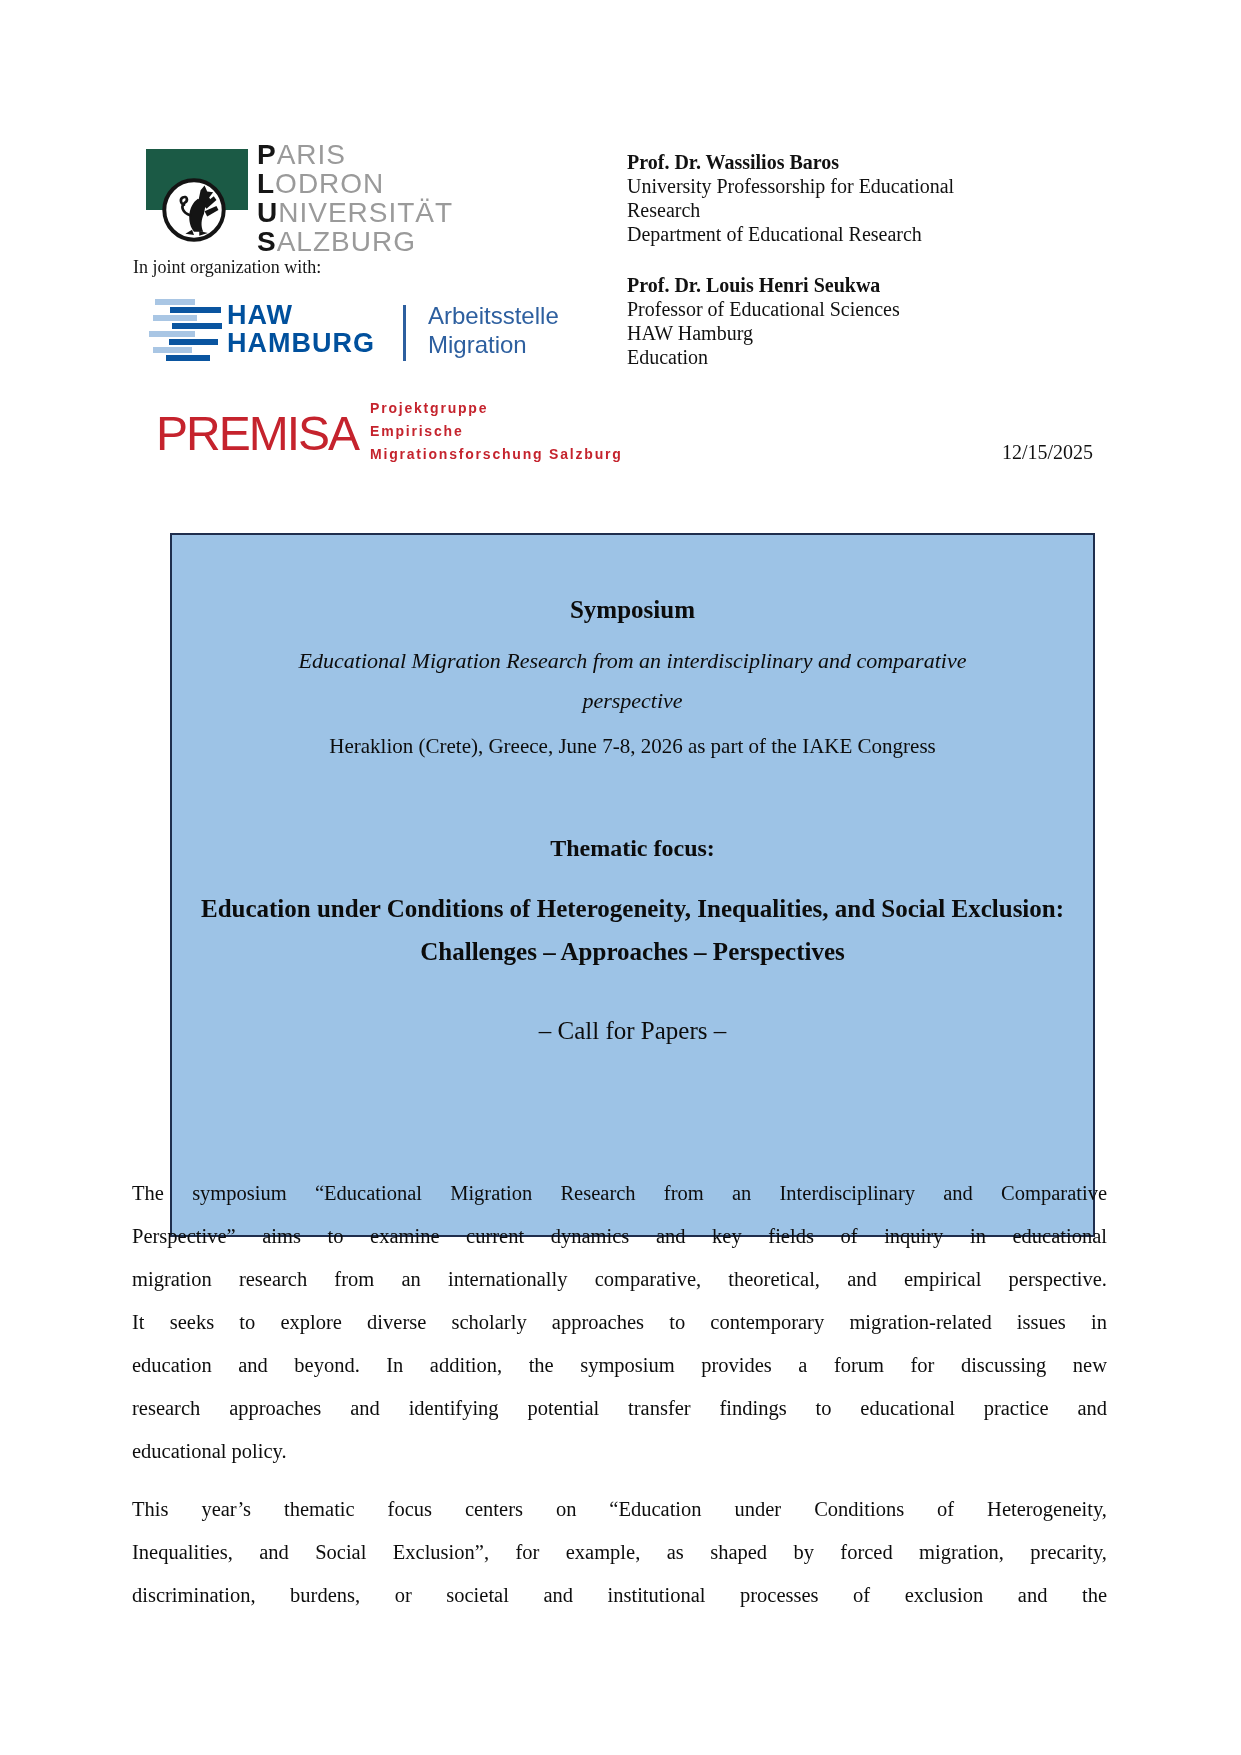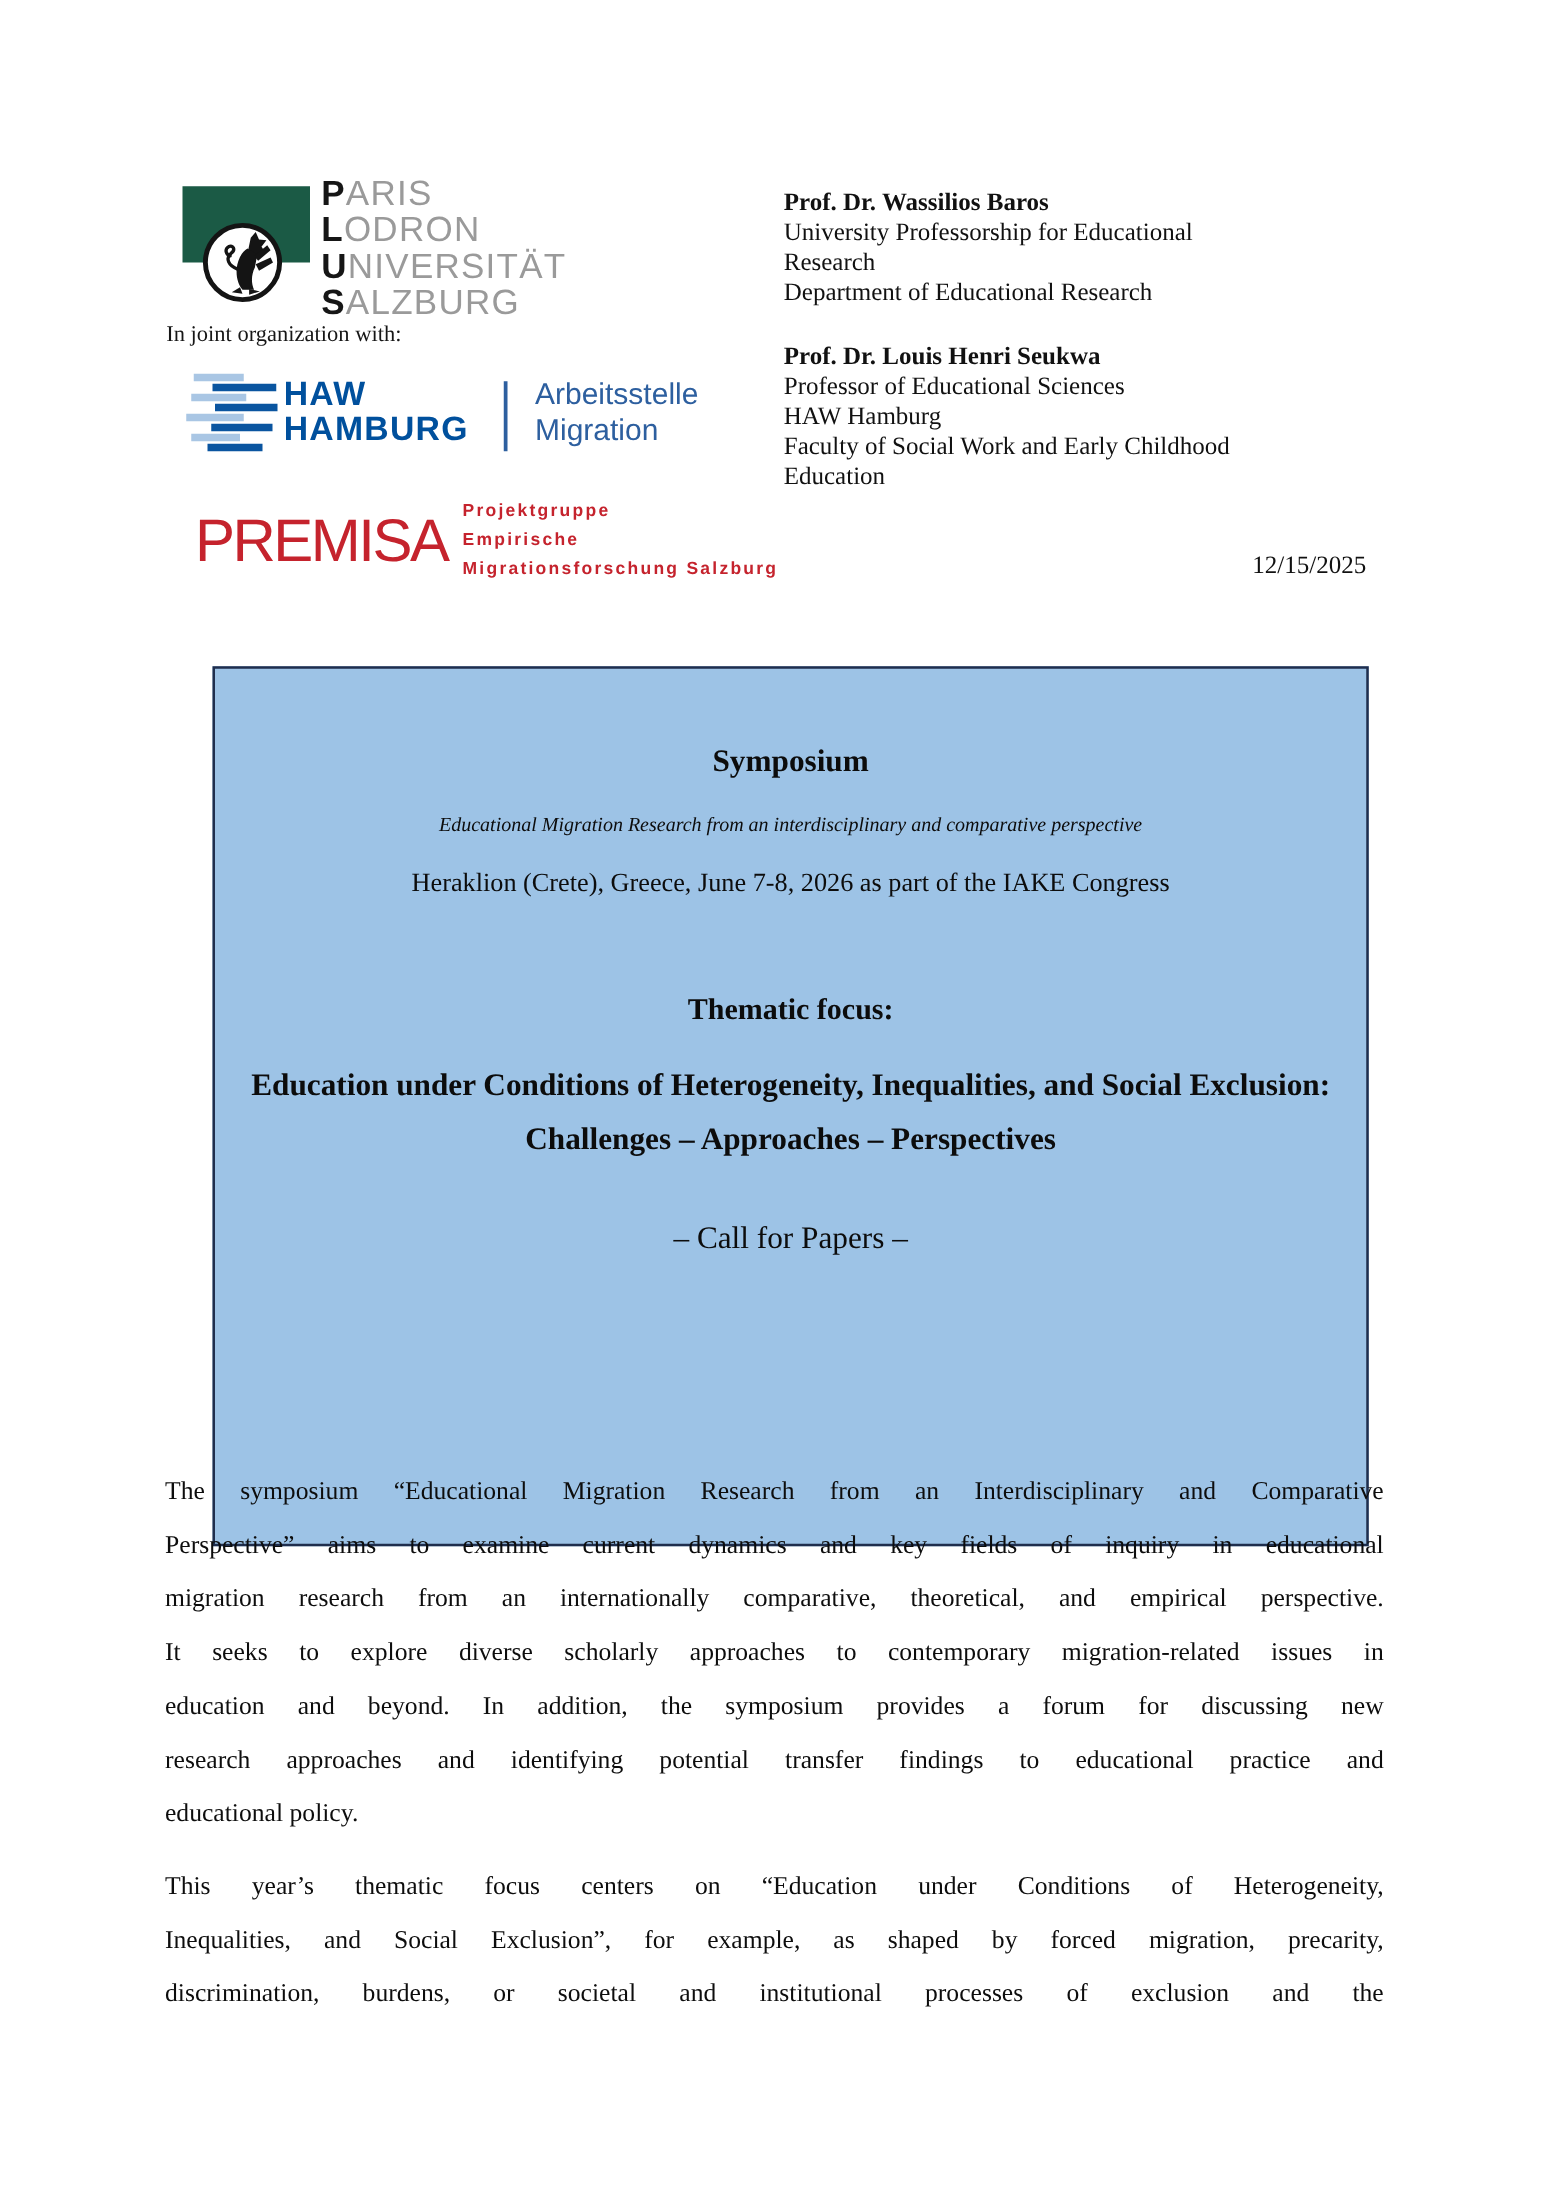--- a/index.html
+++ b/index.html
@@ -44,21 +44,21 @@
   .contacts{position:absolute;left:627px;top:150px;width:470px;font-size:20px;line-height:24px;}
   .contact-name{font-weight:700;}
   .contact + .contact{margin-top:27px;}
   .date{position:absolute;top:441px;right:148px;font-size:20px;}
 
   
   .banner{position:absolute;left:170px;top:533px;width:925px;height:704px;box-sizing:border-box;
           background:var(--banner-bg);border:2px solid var(--banner-border);
           text-align:center;color:#0c0c0c;}
   .banner-title{margin-top:58px;font-size:25px;font-weight:700;line-height:34px;}
-  .banner-subtitle{margin:14px auto 0;max-width:690px;font-style:italic;font-size:16px;line-height:40px;}
+  .banner-subtitle{margin:14px auto 0;max-width:690px;font-style:italic;font-size:22px;line-height:40px;}
   .banner-location{margin-top:10px;font-size:21px;line-height:30px;}
   .banner-focus-label{margin-top:72px;font-size:24px;font-weight:700;line-height:30px;}
   .banner-focus-title{margin:24px auto 0;max-width:880px;font-size:25px;font-weight:700;line-height:43px;}
   .banner-cfp{margin-top:44px;font-size:25px;font-weight:400;}
 
   
   .body-text{position:absolute;left:132px;top:1172px;width:975px;font-size:20.5px;
              line-height:43px;color:#0d0d0d;}
   .para{margin-bottom:15px;}
   .bline{text-align:justify;text-align-last:justify;}
@@ -127,21 +127,20 @@
     <div class="contact">
       <div class="contact-name">Prof. Dr. Wassilios Baros</div>
       <div>University Professorship for Educational</div>
       <div>Research</div>
       <div>Department of Educational Research</div>
     </div>
     <div class="contact">
       <div class="contact-name">Prof. Dr. Louis Henri Seukwa</div>
       <div>Professor of Educational Sciences</div>
       <div>HAW Hamburg</div>
-      <div>Faculty of Social Work and Early Childhood</div>
       <div>Education</div>
     </div>
   </div>
 
   <div class="date">12/15/2025</div>
 
   <div class="banner">
     <div class="banner-title">Symposium</div>
     <div class="banner-subtitle">Educational Migration Research from an interdisciplinary and comparative perspective</div>
     <div class="banner-location">Heraklion (Crete), Greece, June 7-8, 2026 as part of the IAKE Congress</div>

